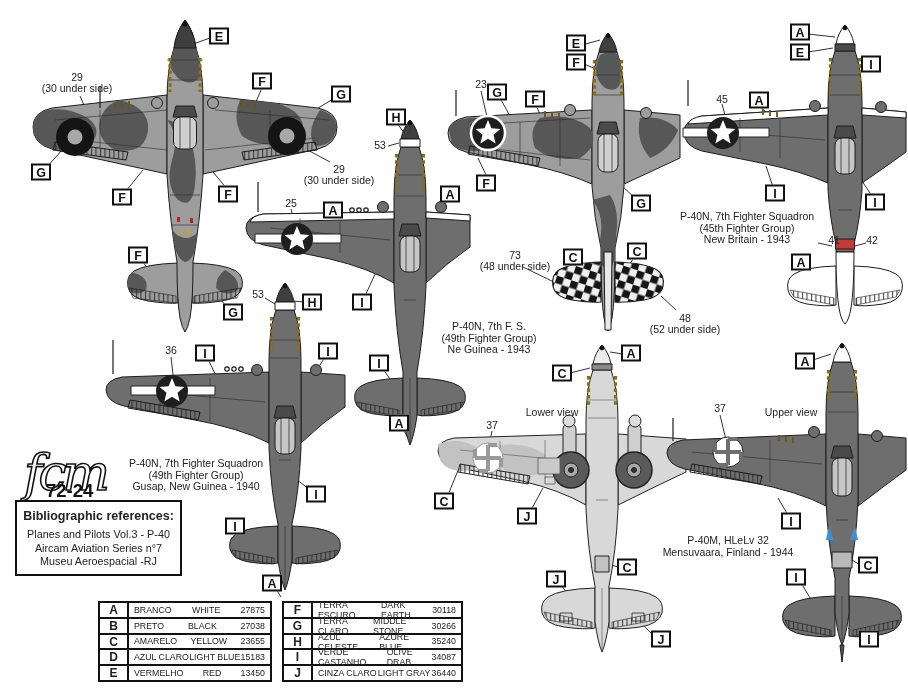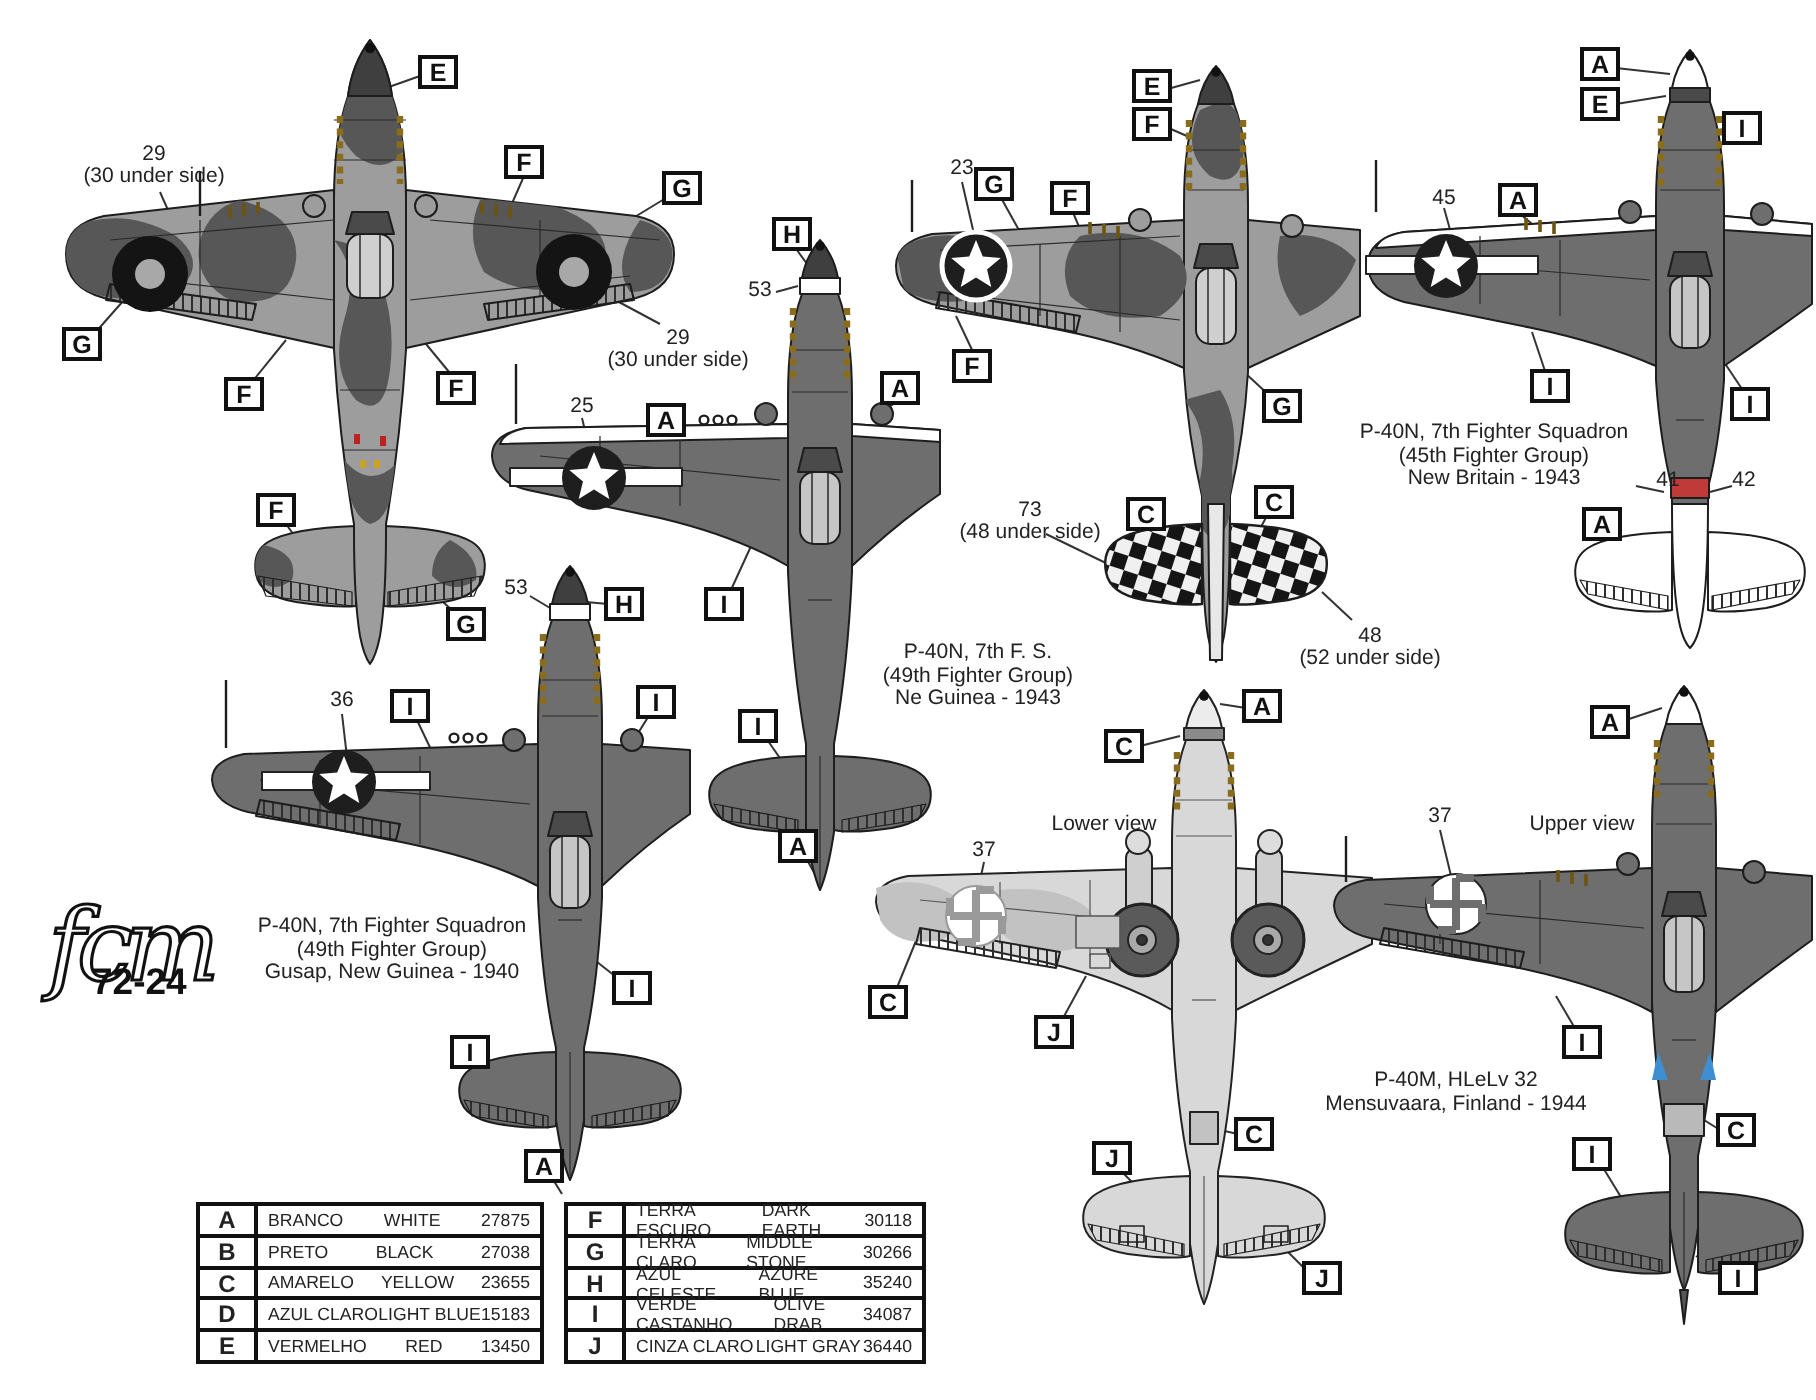--- a/index.html
+++ b/index.html
@@ -469,20 +469,26 @@
   </g>
 
   <g>
     <text x="24" y="490" font-family="DejaVu Serif, serif" font-style="italic" font-size="50" fill="#fff" stroke="#111" stroke-width="1.6" letter-spacing="-4">fcm</text>
     <text x="46" y="497" font-family="Liberation Sans, sans-serif" font-weight="bold" font-size="18.5" fill="#111">72-24</text>
   </g>
 </svg>
 
 <div id="overlay">
 
+  <div class="biblio">
+    <div class="t">Bibliographic references:</div>
+    <div class="l">Planes and Pilots Vol.3 - P-40</div>
+    <div class="l">Aircam Aviation Series n°7</div>
+    <div class="l">Museu Aeroespacial -RJ</div>
+  </div>
 
   <div class="ctable" id="tableL" style="left:98px;width:174px">
       <div class="crow">
         <div class="ccode">A</div>
         <div class="cbody">
           <span class="pt">BRANCO</span>
           <span class="en">WHITE</span>
           <span class="fs">27875</span>
         </div>
       </div>

